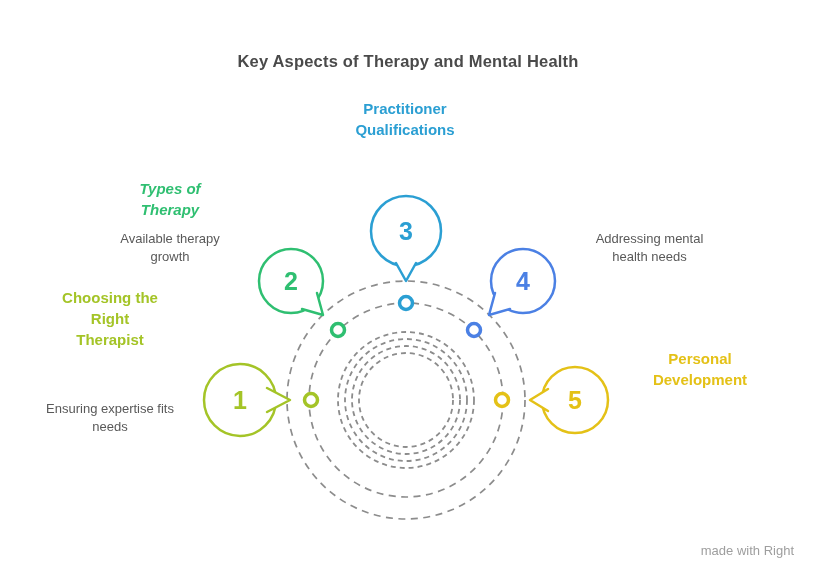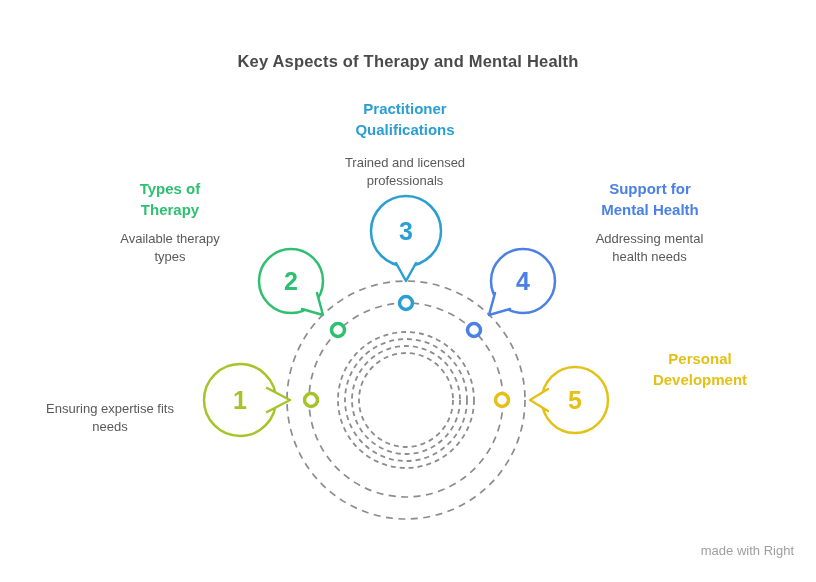--- a/index.html
+++ b/index.html
@@ -39,21 +39,21 @@
     font-size:25px; font-weight:bold;
   }
   .watermark {
     position:absolute; top:543px; right:22px;
     font-size:13px;
   }
   svg { position:absolute; left:0; top:0; }
   
   .h-s1 { left:58px;  top:287px; width:104px; }
   .b-s1 { left:35px;  top:368px; width:150px; }
-  .h-s2 { left:125px; top:178px; width:90px;  }
+  .h-s2 { left:125px; top:178px; width:90px;font-style:italic;  }
   .b-s2 { left:110px; top:230px; width:120px; }
   .h-s3 { left:335px; top:98px;  width:140px;text-align:center; }
   .b-s3 { left:340px; top:154px; width:130px; }
   .h-s4 { left:590px; top:178px; width:120px; }
   .b-s4 { left:592px; top:230px; width:115px; }
   .h-s5 { left:635px; top:300px; width:130px;margin-top:48px; }
   .b-s5 { left:635px; top:363px; width:130px; }
   .n-1 { left:220px; top:386px; }
   .n-2 { left:271px; top:267px; }
   .n-3 { left:386px; top:217px; }
@@ -99,27 +99,26 @@
   </svg>
 
   <div class="title" style="color: rgb(74, 74, 74);">Key Aspects of Therapy and Mental Health</div>
 
   <div class="num n-1" style="color: rgb(164, 196, 39);">1</div>
   <div class="num n-2" style="color: rgb(47, 191, 113);">2</div>
   <div class="num n-3" style="color: rgb(43, 159, 211);">3</div>
   <div class="num n-4" style="color: rgb(75, 128, 228);">4</div>
   <div class="num n-5" style="color: rgb(228, 193, 23);">5</div>
 
+  <div class="heading h-s1" style="color: rgb(164, 196, 39);">Choosing the Right Therapist</div>
   <div class="sub b-s1" style="color: rgb(89, 89, 89); margin-top: 32px;">Ensuring expertise fits needs</div>
 
   <div class="heading h-s2" style="color: rgb(47, 191, 113);">Types of Therapy</div>
-  <div class="sub b-s2" style="color: rgb(89, 89, 89);">Available therapy types</div>
+  <div class="sub b-s2" style="color: rgb(89, 89, 89);">Available therapy growth</div>
 
   <div class="heading h-s3" style="color: rgb(43, 159, 211);">Practitioner Qualifications</div>
-  <div class="sub b-s3" style="color: rgb(89, 89, 89);">Trained and licensed professionals</div>
 
-  <div class="heading h-s4" style="color: rgb(75, 128, 228);">Support for Mental Health</div>
   <div class="sub b-s4" style="color: rgb(89, 89, 89);">Addressing mental health needs</div>
 
   <div class="heading h-s5" style="color: rgb(228, 193, 23);">Personal Development</div>
 
   <div class="watermark" style="color: rgb(158, 158, 158);">made with Right</div>
 </div>
 
 </body></html>

